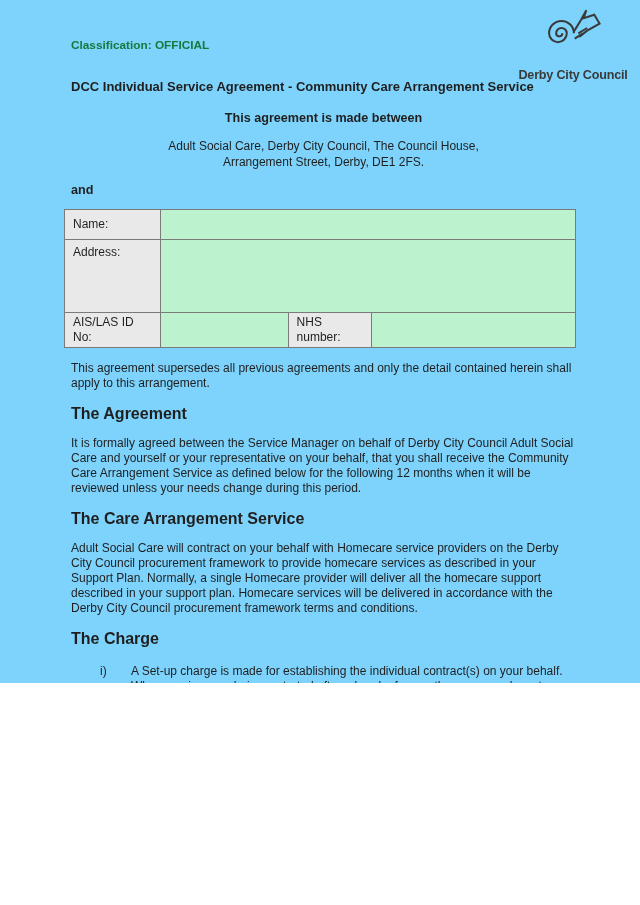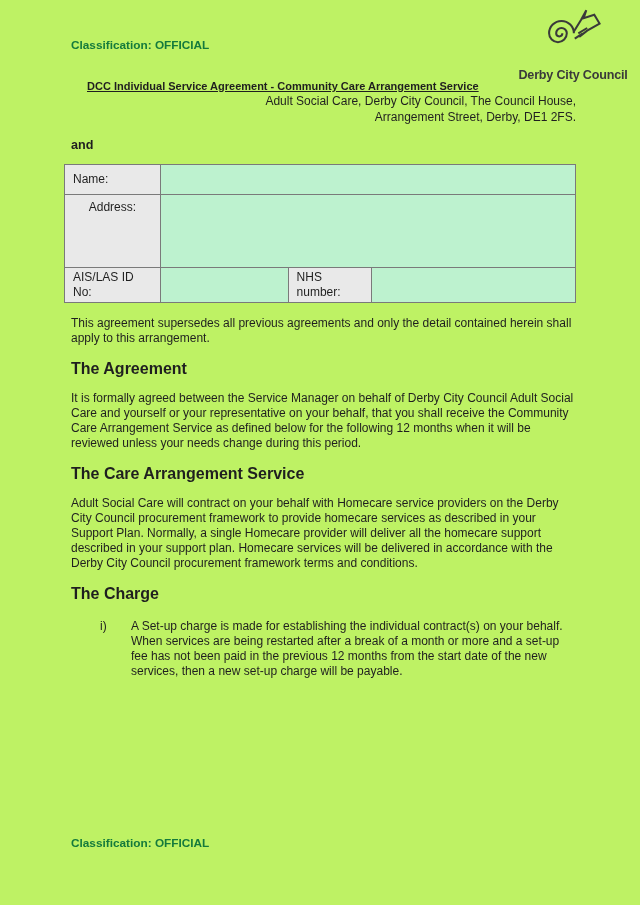--- a/index.html
+++ b/index.html
@@ -8,22 +8,22 @@
     --label-gray: #e9e9e9;
     --table-border: #7a7a7a;
     --text-color: #1f1f1f;
     --logo-gray: #3a3a3a;
   }
   * { box-sizing: border-box; }
   html, body { margin: 0; padding: 0; background: #ffffff; }
   .page {
     position: relative;
     width: 640px;
-    height: 905px;
-    background: #bef264;
+    height: 683px;
+    background: #7dd3fc;
     font-family: "Liberation Sans", sans-serif;
     font-size: 12px;
     line-height: 15px;
     color: var(--text-color);
     padding: 38px 64px 0 71px;
     overflow: hidden;
   }
   .classification {
     color: var(--classification-green);
     font-weight: bold;
@@ -40,33 +40,32 @@
   .logo-text {
     font-size: 12.6px;
     font-weight: 600;
     color: var(--logo-gray);
     letter-spacing: -0.2px;
     white-space: nowrap;
     margin-top: 17px;
   }
   .doc-title {
     font-weight: bold;
-    font-size: 11px;
-    margin: 26px 16px 0;
-    text-decoration: underline;
+    font-size: 13px;
+    margin: 26px 0 0;
   }
   .subtitle {
     text-align: center;
     font-weight: bold;
     font-size: 12.6px;
     margin: 17px 0 0;
   }
   .address {
-    text-align: right;
-    margin: 0 0 0;
+    text-align: center;
+    margin: 13px 0 0;
     line-height: 15.5px;
   }
   .and-sep {
     font-weight: bold;
     font-size: 12.6px;
     margin: 13px 0 0;
   }
   table.form-table {
     border-collapse: collapse;
     table-layout: fixed;
@@ -78,21 +77,21 @@
     border: 1px solid var(--table-border);
     padding: 2px 8px;
     vertical-align: middle;
     font-size: 12px;
   }
   .form-table td.lbl { background: var(--label-gray); }
   .form-table td.val { background: var(--field-green); }
   .form-table tr.r1 { height: 30px; }
   .form-table tr.r2 { height: 73px; }
   .form-table tr.r3 { height: 30px; }
-  .form-table td.top { vertical-align: top; padding-top: 5px; text-align: center; }
+  .form-table td.top { vertical-align: top; padding-top: 5px; }
   p.body-p { margin: 15px 0 0; }
   p.after-table { margin-top: 13px; }
   h2.heading {
     font-size: 16px;
     font-weight: bold;
     margin: 15px 0 0;
     line-height: 15px;
   }
   .list-item {
     display: flex;
@@ -121,20 +120,21 @@
         <path d="M36,28 L44,15 L50,4 L47,13 L59,9 L65,19 L51,27 L42,34"></path>
         <path d="M41,30 L51,24"></path>
         <path d="M37,36 L46,30"></path>
       </svg>
     </span>
     <div class="logo-text">Derby City Council</div>
   </div>
 
   <h1 class="doc-title">DCC Individual Service Agreement - Community Care Arrangement Service</h1>
 
+  <div class="subtitle">This agreement is made between</div>
 
   <div class="address">
     <div>Adult Social Care, Derby City Council, The Council House,</div>
     <div>Arrangement Street, Derby, DE1 2FS.</div>
   </div>
 
   <div class="and-sep">and</div>
 
   <table class="form-table">
     <colgroup>

